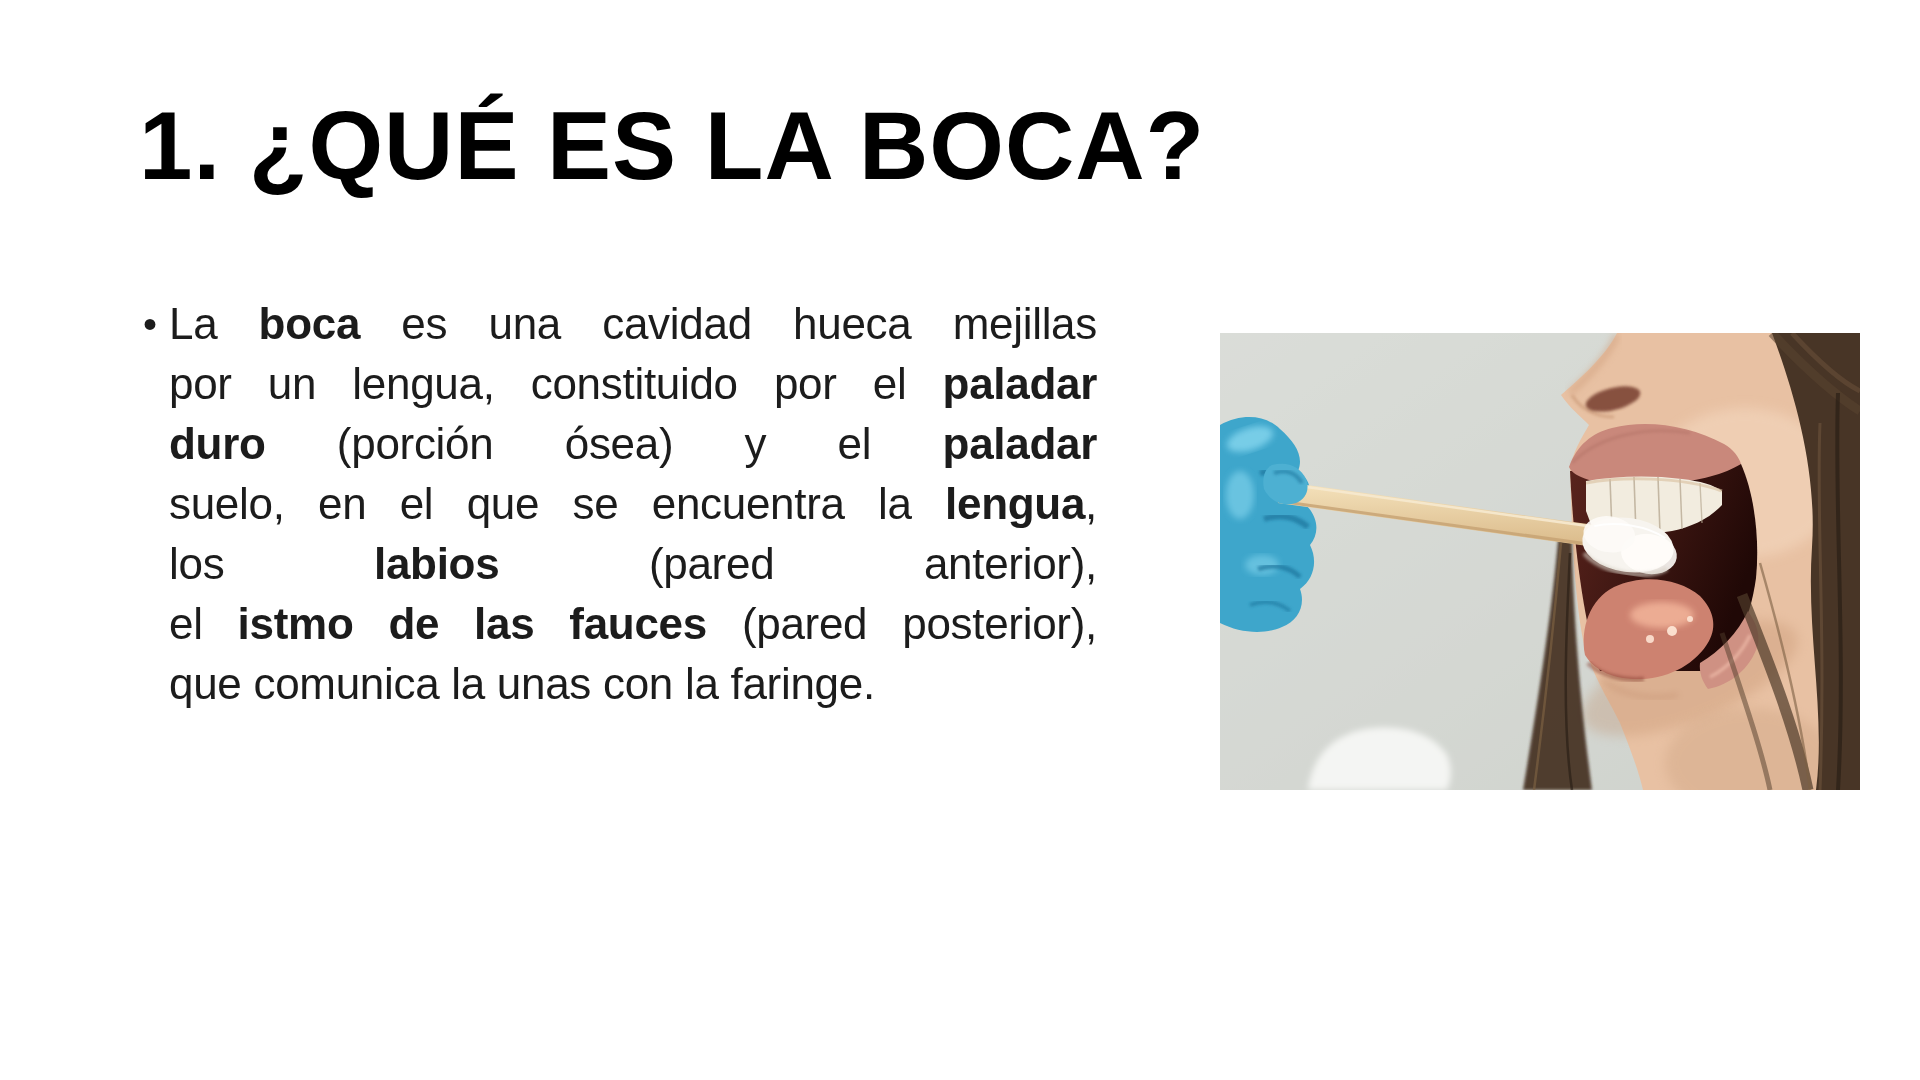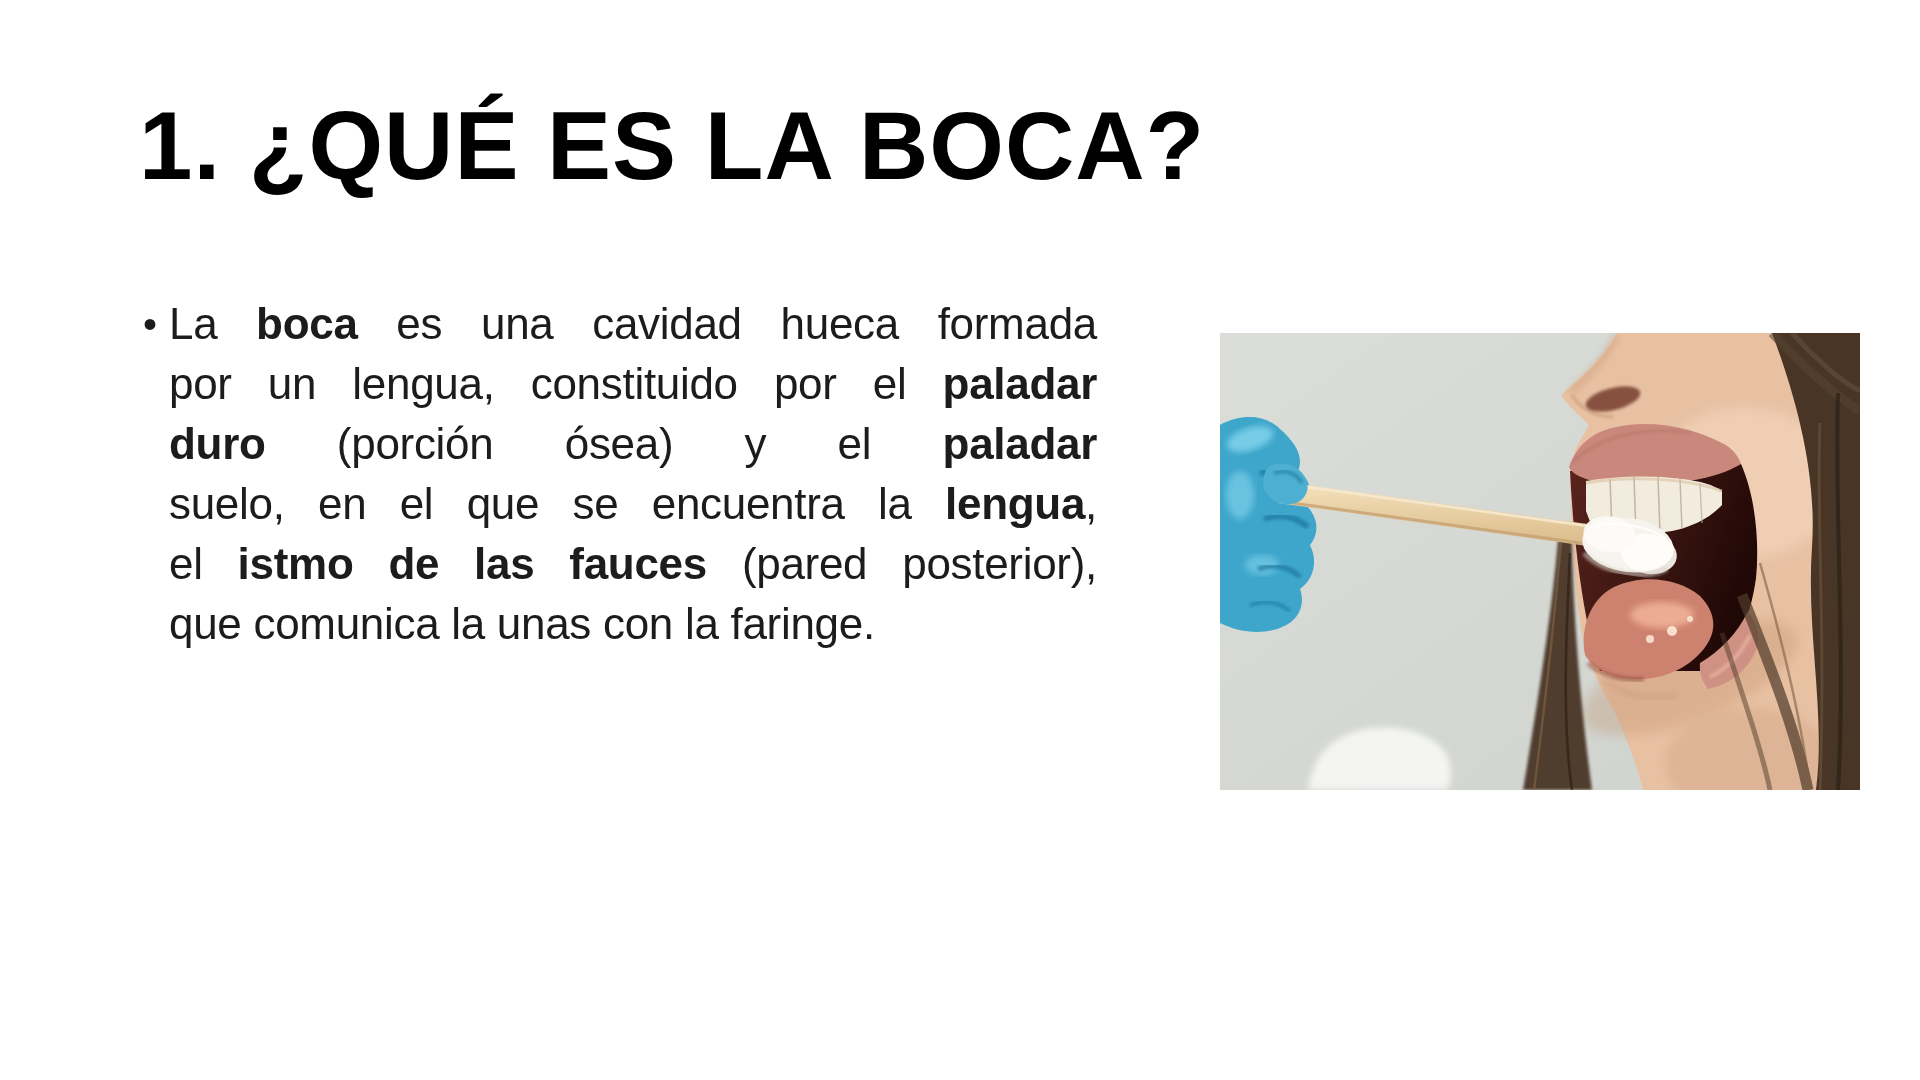--- a/index.html
+++ b/index.html
@@ -38,24 +38,25 @@
 </head>
 <body style="--slide-bg: #ffffff; --title-color: #000000; --text-color: #1c1c1c;">
 
 <div class="slide">
 
   <h1 class="title">1. ¿QUÉ ES LA BOCA?</h1>
 
   <div class="body-block">
     <span class="bullet">•</span>
     <div class="lines" id="paragraph-lines">
-        <div class="line just"><span>La </span><span class="b">boca</span><span> es una cavidad hueca formada</span></div>
+        <div class="line just"><span>La </span><span class="b">boca</span><span> es una cavidad hueca mejillas</span></div>
         <div class="line just"><span>por un lengua, constituido por el </span><span class="b">paladar</span></div>
         <div class="line just"><span class="b">duro</span><span> (porción ósea) y el </span><span class="b">paladar</span></div>
         <div class="line just"><span>suelo, en el que se encuentra la </span><span class="b">lengua</span><span>,</span></div>
+        <div class="line just"><span>los </span><span class="b">labios</span><span> (pared anterior),</span></div>
         <div class="line just"><span>el </span><span class="b">istmo de las fauces</span><span> (pared posterior),</span></div>
         <div class="line"><span>que comunica la unas con la faringe.</span></div>
       </div>
   </div>
 
   <figure class="photo">
     <svg viewBox="0 0 640 457" preserveAspectRatio="none">
       <defs>
         <linearGradient id="bgFade" x1="0" y1="0" x2="1" y2="1">
           <stop offset="0" stop-color="#e0e2de"></stop>

